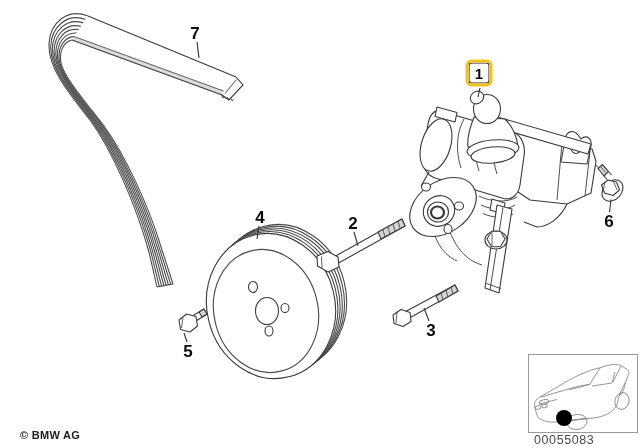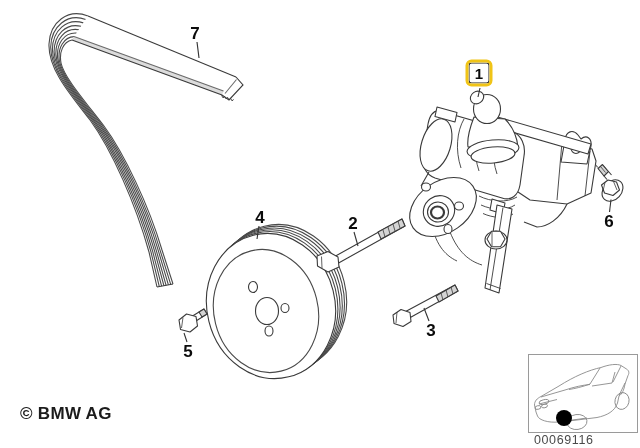--- a/index.html
+++ b/index.html
@@ -14,22 +14,22 @@
   }
   .callout-box{
     position:absolute;transform:translate(-50%,-50%);
     width:21px;height:21px;background:#fff;
     border:3px solid #F0C417;border-radius:6px;
     box-shadow:inset 0 0 0 1px #1a1a1a;
     display:flex;align-items:center;justify-content:center;
     font-weight:bold;font-size:15px;color:#0b0b0b;cursor:pointer;
   }
   .copyright{
-    position:absolute;left:20px;top:404px;
-    font-size:17px;font-weight:bold;color:#1c1c1c;letter-spacing:0.3px;
+    position:absolute;left:20px;top:429px;
+    font-size:11px;font-weight:bold;color:#1c1c1c;letter-spacing:0.3px;
   }
   .thumb{
     position:absolute;left:528px;top:354px;width:110px;height:79px;
     border:1px solid #9a9a9a;background:#fff;box-sizing:border-box;
   }
   .diagram-number{
     position:absolute;left:534px;top:433px;
     font-size:12.5px;color:#4a4a4a;letter-spacing:0.6px;
   }
 </style>
@@ -190,14 +190,14 @@
         <ellipse cx="15" cy="47" rx="5" ry="2.3" transform="rotate(-12 15 47)"></ellipse>
         <ellipse cx="9" cy="52.5" rx="3" ry="1.8" transform="rotate(-12 9 52.5)"></ellipse>
         <ellipse cx="15.5" cy="51" rx="3" ry="1.8" transform="rotate(-12 15.5 51)"></ellipse>
         <ellipse cx="48" cy="67" rx="10" ry="7.5" transform="rotate(-8 48 67)"></ellipse>
         <ellipse cx="93" cy="46" rx="7" ry="8.5" transform="rotate(14 93 46)"></ellipse>
       </g>
       <circle cx="35" cy="63" r="8" fill="#000000"></circle>
     </svg>
   </div>
 
-  <div class="diagram-number">00069116</div>
+  <div class="diagram-number">00055083</div>
 </div>
 
 </body></html>

